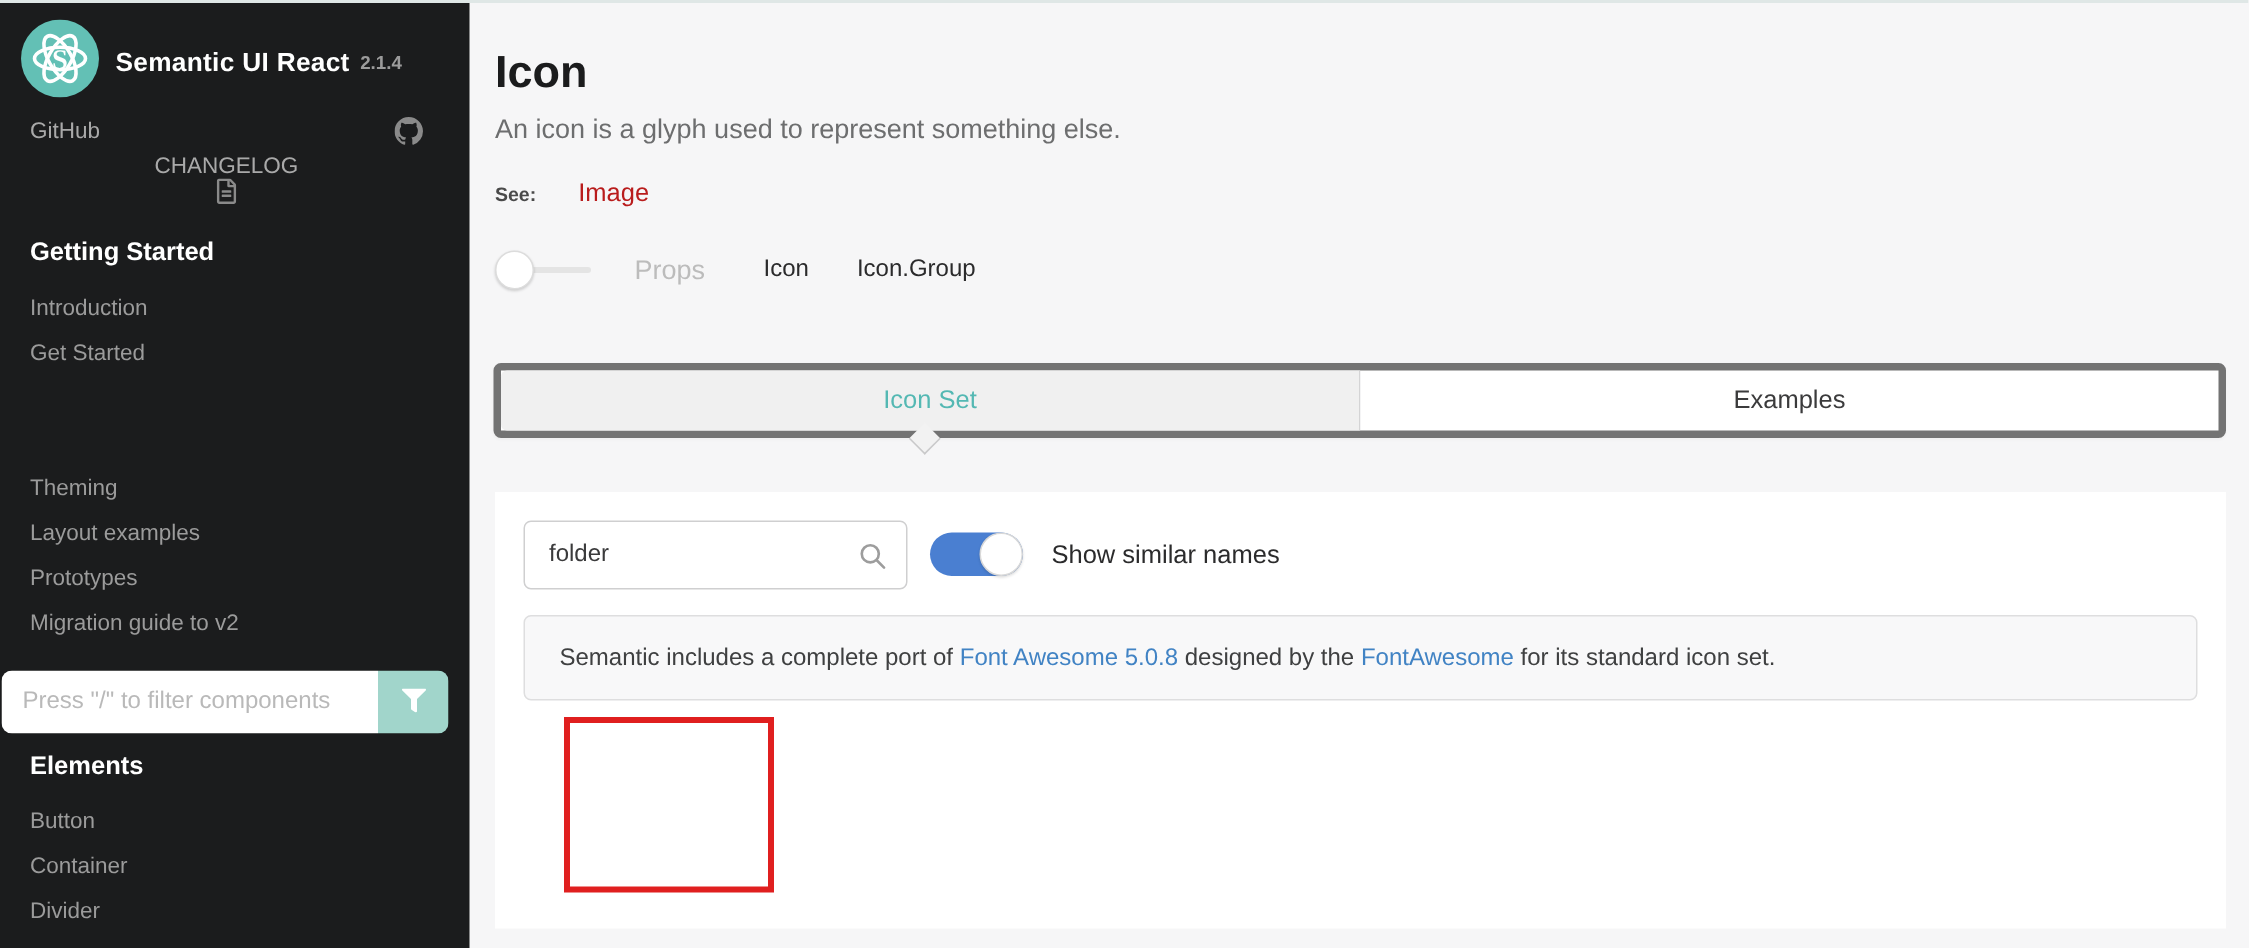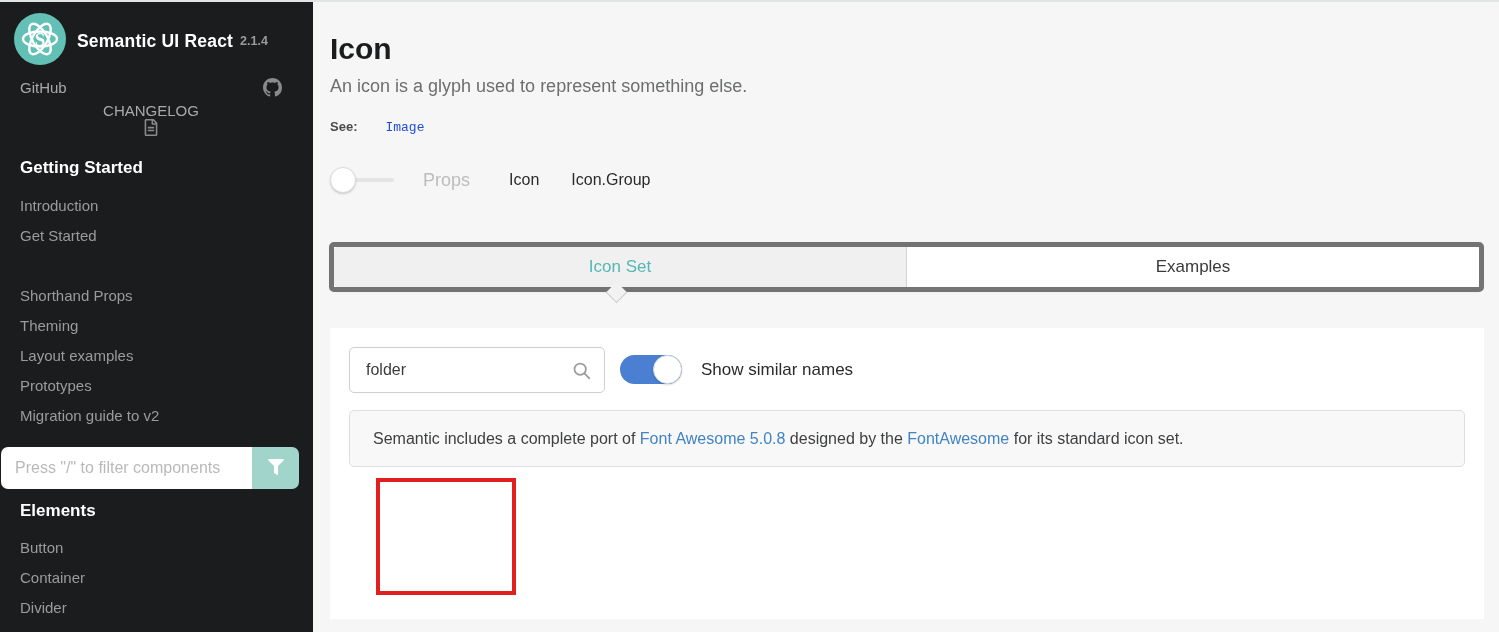--- a/index.html
+++ b/index.html
@@ -32,21 +32,21 @@
                   font-size:16px; color:#3b3b3c; padding:0 10px 0 14px; }
   .filter-input::placeholder { color:#b9b9b9; }
   .filter-btn { width:47px; background:#a1d5cb; border:none; display:flex; align-items:center; justify-content:center; cursor:pointer; }
 
   
   .main { position:absolute; left:313px; top:14px; width:1186px; height:564px; }
   .page-title { position:absolute; left:17px; top:18px; font-size:30px; font-weight:bold; color:#1b1c1d; }
   .page-subtitle { position:absolute; left:17px; top:62px; font-size:18px; color:#6d6e6f; }
   .see-row { position:absolute; left:17px; top:105px; display:flex; align-items:baseline; }
   .see-label { font-size:13px; font-weight:bold; color:#4a4a4a; }
-  .see-link { margin-left:28px; font-size:13px; color:#1d4ed8; cursor:pointer;font-family:Liberation Mono, monospace; }
+  .see-link { margin-left:28px; font-size:17px; color:#b91c1c; cursor:pointer; }
 
   .props-row { position:absolute; left:17px; top:152px; height:28px; display:flex; align-items:center; }
   .props-slider { position:relative; width:66px; height:28px; cursor:pointer; }
   .props-slider .lane { position:absolute; left:2px; top:12px; width:62px; height:4px; background:#e4e4e4; border-radius:2px; }
   .props-slider .knob { position:absolute; left:0; top:1px; width:26px; height:26px; border-radius:50%;
                         background:#fff; border:1px solid #dcdcdc; box-shadow:0 1px 2px rgba(0,0,0,.18); }
   .props-label { margin-left:27px; font-size:18px; color:#bcbcbc; }
   .props-item { font-size:16px; color:#2b2b2c; cursor:pointer; }
   .props-item.i1 { margin-left:39px; }
   .props-item.i2 { margin-left:32px; }
@@ -123,21 +123,20 @@
       <svg width="14" height="17" viewBox="0 0 384 512" fill="currentColor">
           <path d="M288 248v28c0 6.6-5.4 12-12 12H108c-6.6 0-12-5.4-12-12v-28c0-6.6 5.4-12 12-12h168c6.6 0 12 5.4 12 12zm-12 72H108c-6.6 0-12 5.4-12 12v28c0 6.6 5.4 12 12 12h168c6.6 0 12-5.4 12-12v-28c0-6.6-5.4-12-12-12zm108-188.1V464c0 26.5-21.5 48-48 48H48c-26.5 0-48-21.5-48-48V48C0 21.5 21.5 0 48 0h204.1C264.8 0 277 5.1 286 14.1L369.9 98c9 8.9 14.1 21.2 14.1 33.9zm-128-80V128h76.1L256 51.9zM336 464V176H232c-13.3 0-24-10.7-24-24V48H48v416h288z"></path>
         </svg>
     </span>
   </div>
 
   <div class="side-header" style="top:158px;">Getting Started</div>
 
   <div class="side-item" style="top:190px;">Introduction</div>
   <div class="side-item" style="top:220px;">Get Started</div>
-  <div class="side-item" style="top:280px;">Shorthand Props</div>
   <div class="side-item" style="top:310px;">Theming</div>
   <div class="side-item" style="top:340px;">Layout examples</div>
   <div class="side-item" style="top:370px;">Prototypes</div>
   <div class="side-item" style="top:400px;">Migration guide to v2</div>
 
   <div class="filter-box">
     <input class="filter-input" type="text" placeholder="Press &quot;/&quot; to filter components" style="">
     <button class="filter-btn">
       <span>
         <svg width="16" height="16" viewBox="0 0 512 512" fill="#ffffff">

